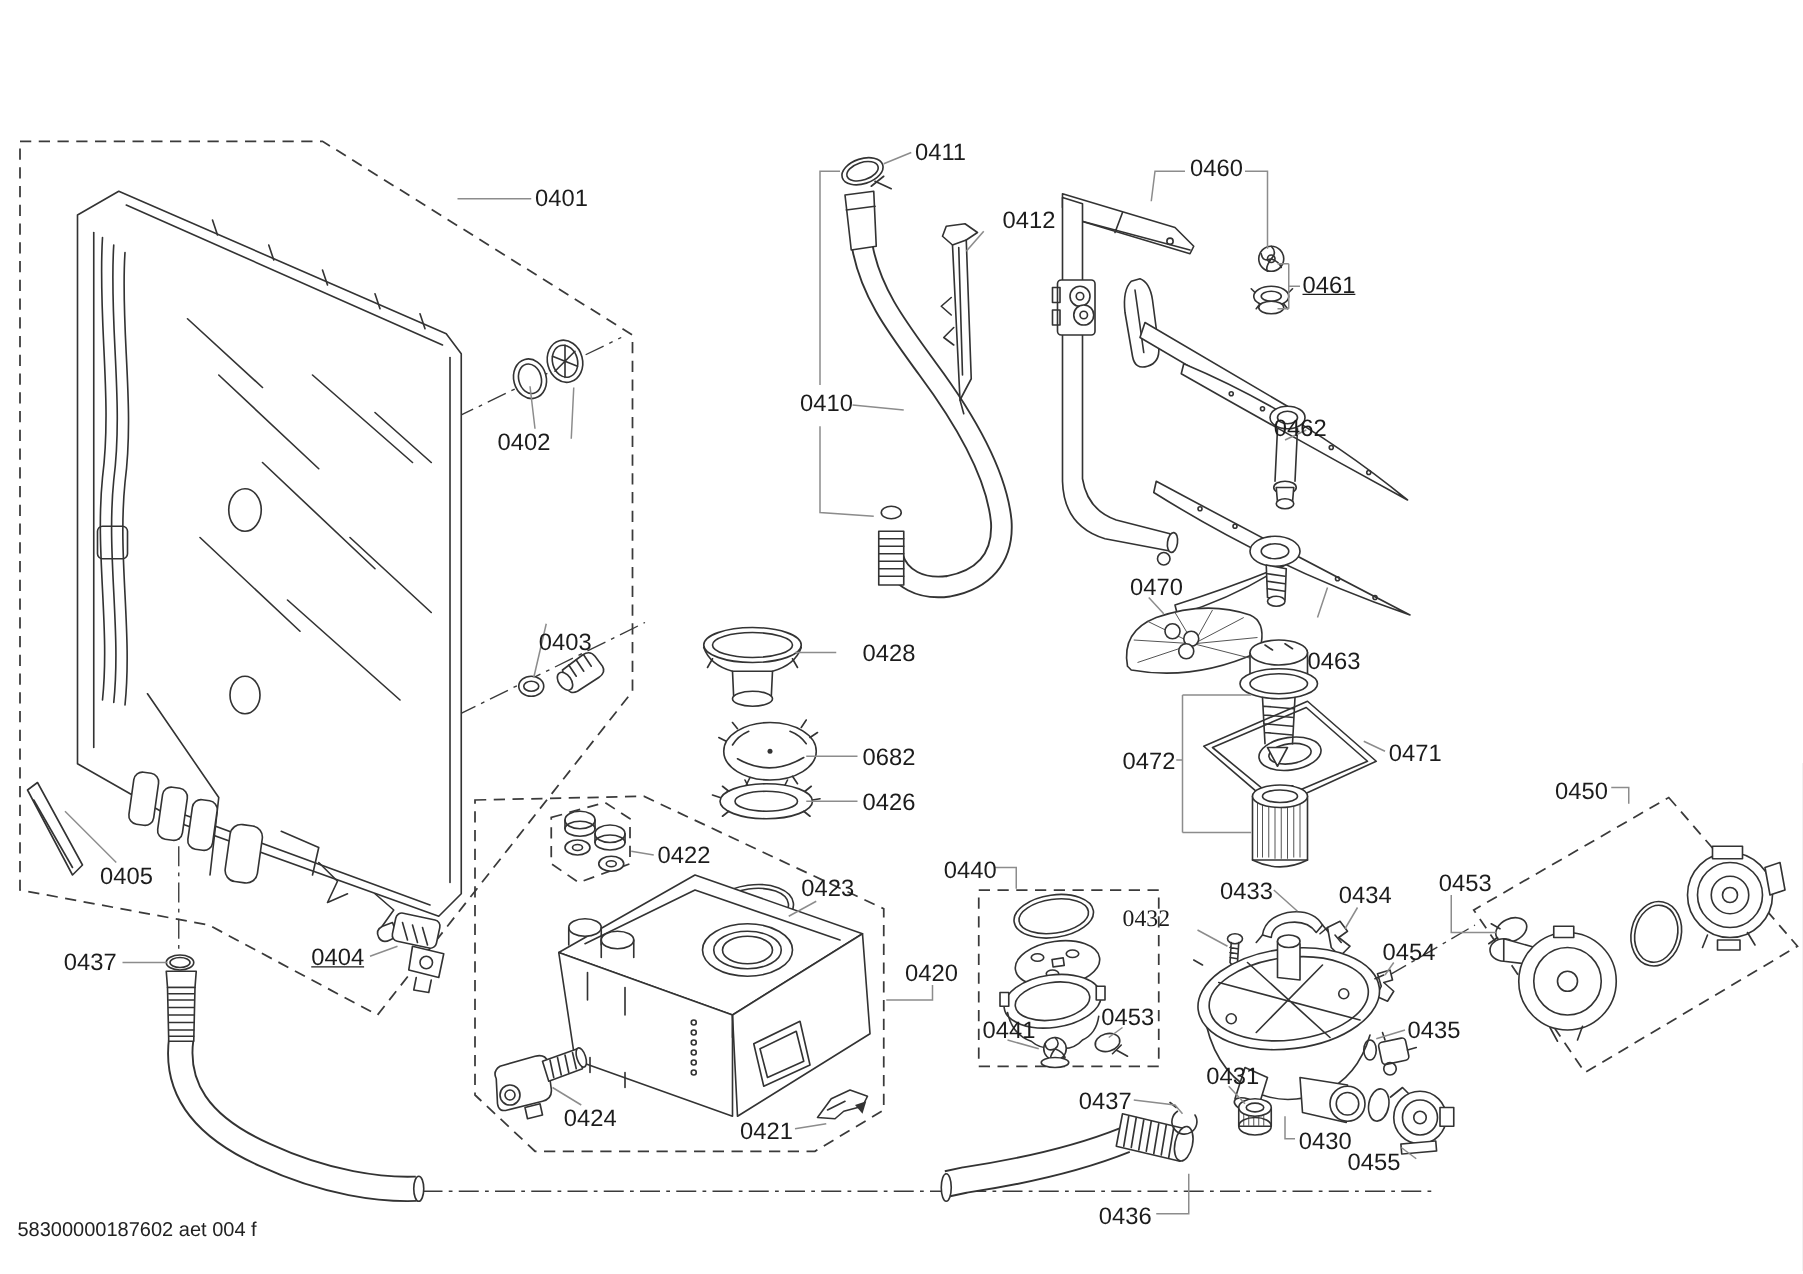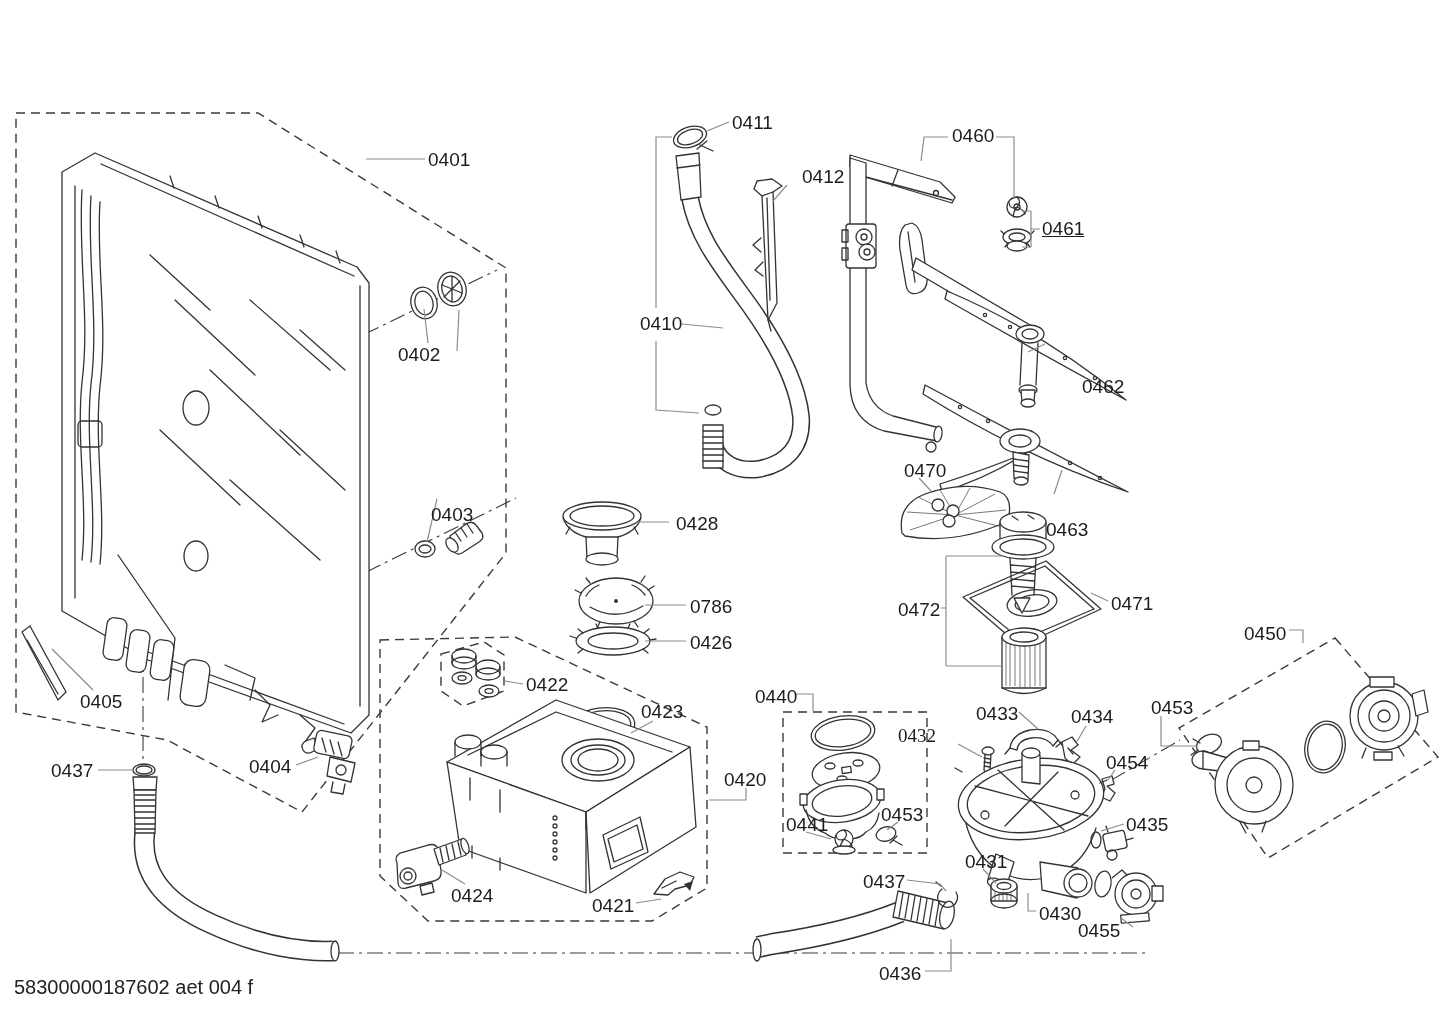--- a/index.html
+++ b/index.html
@@ -2,21 +2,21 @@
 <html><head>
 <meta charset="utf-8">
 <style>
   html,body{margin:0;padding:0;background:#e8e8e8;}
   .page{position:relative;width:1442px;height:1019px;background:#ffffff;overflow:hidden;
         font-family:"Liberation Sans","DejaVu Sans",sans-serif;}
   svg{position:absolute;left:0;top:0;}
   .labels{position:absolute;left:0;top:0;width:100%;height:100%;pointer-events:none;}
   .part-label{position:absolute;font-size:19px;line-height:20px;color:#1c1c1c;
               letter-spacing:0px;white-space:nowrap;}
-  .footer-code{position:absolute;left:14px;top:976px;font-size:20px;color:#222;}
+  .footer-code{position:absolute;left:14px;top:976px;font-size:16px;color:#222;}
   
   .ln{stroke:#333;stroke-width:1.3;fill:none;stroke-linecap:round;stroke-linejoin:round;}
   .lnf{stroke:#333;stroke-width:1.3;fill:#fff;stroke-linejoin:round;}
   .thin{stroke:#555;stroke-width:0.8;fill:none;}
   .leader{stroke:#8c8c8c;stroke-width:1.2;fill:none;}
   .dashbox{stroke:#3a3a3a;stroke-width:1.4;fill:none;stroke-dasharray:9 6;}
   .dashdot{stroke:#3a3a3a;stroke-width:1.1;fill:none;stroke-dasharray:16 5 3 5;}
 </style>
 </head>
 <body>
@@ -458,41 +458,41 @@
 </svg>
 
 <div class="labels" id="labels-layer">
       <div class="part-label" style="left: 428px; top: 150px;">0401</div>
       <div class="part-label" style="left: 732px; top: 113px;">0411</div>
       <div class="part-label" style="left: 770px; top: 167px; margin-left: 32px;">0412</div>
       <div class="part-label" style="left: 952px; top: 126px;">0460</div>
       <div class="part-label" style="left: 1042px; top: 219px; text-decoration: underline;">0461</div>
       <div class="part-label" style="left: 640px; top: 314px;">0410</div>
       <div class="part-label" style="left: 398px; top: 345px;">0402</div>
-      <div class="part-label" style="left: 1082px; top: 334px; margin-top: 43px;">0462</div>
+      <div class="part-label" style="left: 1019px; top: 334px;">0462</div>
       <div class="part-label" style="left: 431px; top: 483px; margin-top: 22px;">0403</div>
       <div class="part-label" style="left: 904px; top: 461px;">0470</div>
       <div class="part-label" style="left: 1046px; top: 520px;">0463</div>
-      <div class="part-label" style="left: 676px; top: 514px;">0428</div>
-      <div class="part-label" style="left: 690px; top: 597px;">0786</div>
+      <div class="part-label" style="left: 690px; top: 514px;">0428</div>
+      <div class="part-label" style="left: 690px; top: 597px;">0682</div>
       <div class="part-label" style="left: 690px; top: 633px;">0426</div>
       <div class="part-label" style="left: 898px; top: 600px;">0472</div>
       <div class="part-label" style="left: 1111px; top: 594px;">0471</div>
       <div class="part-label" style="left: 1244px; top: 624px;">0450</div>
       <div class="part-label" style="left: 80px; top: 692px;">0405</div>
       <div class="part-label" style="left: 526px; top: 675px;">0422</div>
       <div class="part-label" style="left: 641px; top: 702px;">0423</div>
       <div class="part-label" style="left: 755px; top: 687px;">0440</div>
       <div class="part-label" style="left: 976px; top: 704px;">0433</div>
       <div class="part-label" style="left: 1071px; top: 707px;">0434</div>
       <div class="part-label" style="left: 898px; top: 726px; font-family: Liberation Serif, serif;">0432</div>
       <div class="part-label" style="left: 1151px; top: 698px;">0453</div>
       <div class="part-label" style="left: 1106px; top: 753px;">0454</div>
       <div class="part-label" style="left: 51px; top: 761px;">0437</div>
-      <div class="part-label" style="left: 249px; top: 757px;">0404</div>
+      <div class="part-label" style="left: 249px; top: 757px; text-decoration: underline;">0404</div>
       <div class="part-label" style="left: 724px; top: 770px;">0420</div>
       <div class="part-label" style="left: 786px; top: 815px;">0441</div>
       <div class="part-label" style="left: 881px; top: 805px;">0453</div>
       <div class="part-label" style="left: 1126px; top: 815px;">0435</div>
       <div class="part-label" style="left: 451px; top: 886px;">0424</div>
       <div class="part-label" style="left: 965px; top: 852px;">0431</div>
       <div class="part-label" style="left: 592px; top: 896px;">0421</div>
       <div class="part-label" style="left: 863px; top: 872px;">0437</div>
       <div class="part-label" style="left: 1039px; top: 904px;">0430</div>
       <div class="part-label" style="left: 1078px; top: 921px;">0455</div>

